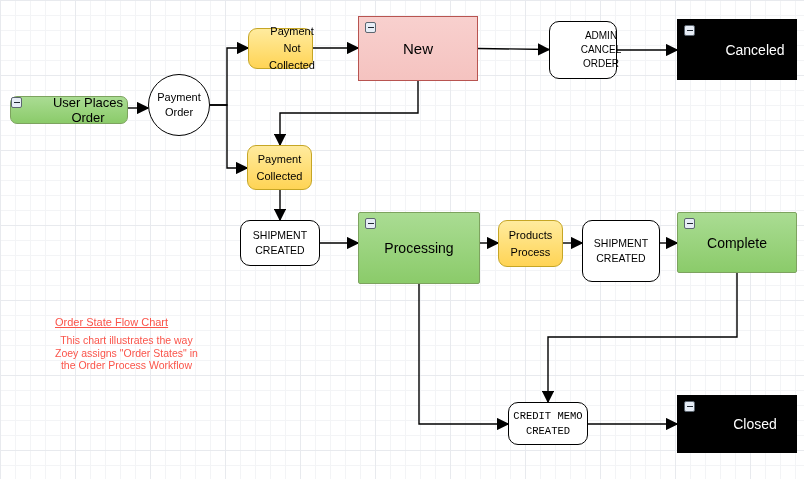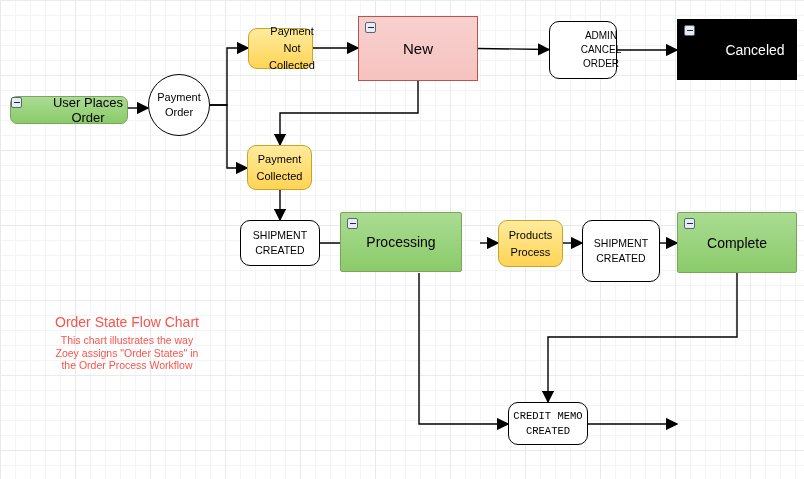--- a/index.html
+++ b/index.html
@@ -51,21 +51,21 @@
     position:absolute;width:9px;height:9px;z-index:3;
     background:#e7edf6;border:1px solid #5c6670;border-radius:2px;
   }
   .collapse::after{
     content:"";position:absolute;left:1.5px;right:1.5px;top:50%;
     margin-top:-0.5px;height:1px;background:#222a33;
   }
   .corner-icon{left:0;top:0;}
   .inner-icon{left:6px;top:5px;}
   .annotation{position:absolute;left:55px;top:314px;z-index:2;color:#fa544a;}
-  .annotation .title{font-size:14px;line-height:17px;margin-bottom:3px;}
+  .annotation .title{font-size:11px;line-height:17px;margin-bottom:3px;text-decoration:underline;}
   .annotation .line{font-size:10.5px;line-height:12.5px;text-align:center;}
 </style>
 </head>
 <body>
 
 <div class="canvas">
 
   <svg class="edges" width="804" height="479" viewBox="0 0 804 479">
     <defs>
       <marker id="arrow" viewBox="0 0 10 10" refX="9" refY="5" markerWidth="9" markerHeight="9" orient="auto">
@@ -133,21 +133,21 @@
     </span>
   </div>
 
   <div class="node white-node" style="left:240px;top:220px;width:80px;height:46px;">
     <span class="lbl">
       <span>SHIPMENT</span><br>
       <span>CREATED</span>
     </span>
   </div>
 
-  <div class="node green big" style="left:340px;top:212px;width:122px;height:60px;">
+  <div class="node green big" style="left:358px;top:212px;width:122px;height:72px;">
     <span class="collapse inner-icon"></span>
     <span class="lbl">Processing</span>
   </div>
 
   <div class="node yellow" style="left:498px;top:220px;width:65px;height:47px;">
     <span class="lbl">
       <span>Products</span><br>
       <span>Process</span>
     </span>
   </div>
@@ -164,20 +164,24 @@
     <span class="lbl">Complete</span>
   </div>
 
   <div class="node white-node" style="left:508px;top:402px;width:80px;height:43px;font-family:Liberation Mono, monospace;">
     <span class="lbl">
       <span>CREDIT MEMO</span><br>
       <span>CREATED</span>
     </span>
   </div>
 
+  <div class="node black-node big" style="left:677px;top:395px;width:120px;height:58px;">
+    <span class="collapse inner-icon"></span>
+    <span class="lbl">Closed</span>
+  </div>
 
   <div class="annotation">
     <div class="title">Order State Flow Chart</div>
     <div class="line">This chart illustrates the way</div>
     <div class="line">Zoey assigns "Order States" in</div>
     <div class="line">the Order Process Workflow</div>
   </div>
 
 </div>
 

